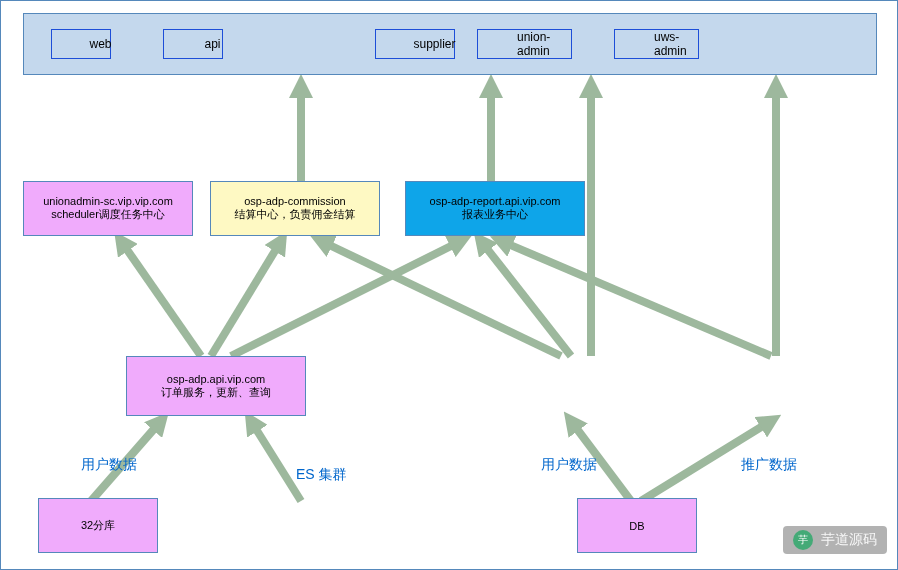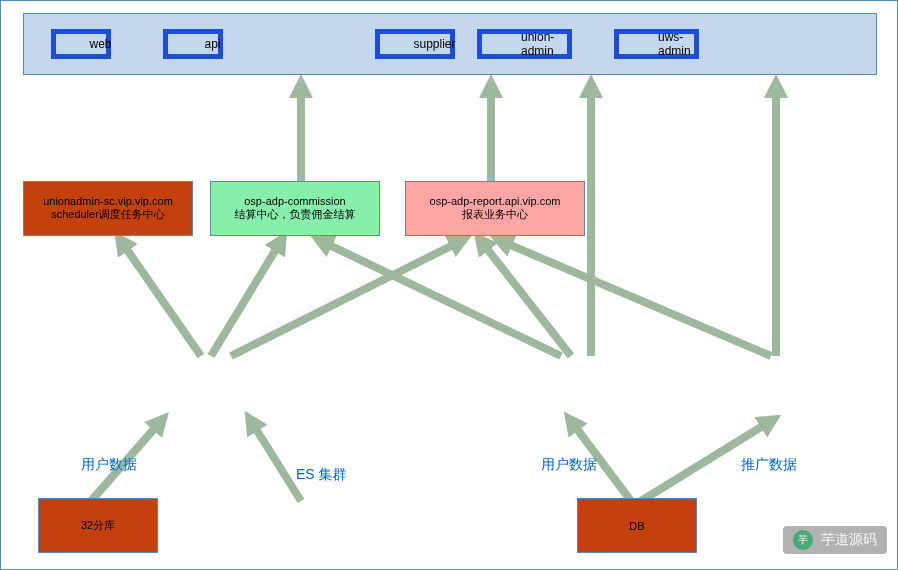--- a/index.html
+++ b/index.html
@@ -1,23 +1,23 @@
 <!DOCTYPE html>
 <html><head>
   <meta charset="utf-8">
   <style>
     * { margin: 0; padding: 0; box-sizing: border-box; }
     body { width: 898px; height: 570px; font-family: Arial, sans-serif; background: #fff; position: relative; }
     .container { position: relative; width: 100%; height: 100%; border: 1px solid #5588bb; }
     .box { position: absolute; border: 1px solid #5588bb; display: flex; flex-direction: column; align-items: center; justify-content: center; font-size: 11px; text-align: center; padding: 4px; }
-    .blue { background: #c2410c; }
-    .white { background: #86efac; }
-    .pink { background: #fca5a5; }
+    .blue { background: #f0abfc; }
+    .white { background: #fef9c3; }
+    .pink { background: #0ea5e9; }
     .top-bar { position: absolute; left: 22px; top: 12px; width: 854px; height: 62px; background: #c4d8ed; border: 1px solid #5588bb; }
-    .top-item { position: absolute; top: 28px; height: 30px; background: #c4d8ed; border: 5px solid #1d4ed8; display: flex; align-items: center; justify-content: center; font-size: 12px; padding-left: 39px; }
+    .top-item { position: absolute; top: 28px; height: 30px; background: #c4d8ed; border: 1px solid #1d4ed8; display: flex; align-items: center; justify-content: center; font-size: 12px; padding-left: 39px; }
     .label { position: absolute; color: #0066cc; font-size: 14px; font-weight: normal; }
     .arrow-line { stroke: #9db89d; stroke-width: 8; fill: none; }
     .arrow-head { fill: #9db89d; }
     svg.arrows { position: absolute; left: 0; top: 0; width: 100%; height: 100%; pointer-events: none; z-index: 1; }
     .box, .top-item, .top-bar, .label, .watermark { z-index: 2; }
     .watermark { position: absolute; right: 10px; bottom: 15px; display: flex; align-items: center; gap: 8px; color: rgba(255,255,255,0.9); font-size: 14px; background: rgba(0,0,0,0.3); padding: 4px 10px; border-radius: 4px; }
     .watermark-icon { width: 20px; height: 20px; border-radius: 50%; background: #4a7; display: flex; align-items: center; justify-content: center; color: #fff; font-size: 10px; }
   </style>
 </head>
 <body>
@@ -73,20 +73,24 @@
   </div>
   <div class="box white" style="left:209px;top:180px;width:170px;height:55px">
     <div>osp-adp-commission</div>
     <div>结算中心，负责佣金结算</div>
   </div>
   <div class="box pink" style="left:404px;top:180px;width:180px;height:55px">
     <div>osp-adp-report.api.vip.com</div>
     <div>报表业务中心</div>
   </div>
 
+  <div class="box blue" style="left:125px;top:355px;width:180px;height:60px">
+    <div>osp-adp.api.vip.com</div>
+    <div>订单服务，更新、查询</div>
+  </div>
 
   <div class="box blue" style="left:37px;top:497px;width:120px;height:55px">
     <div>32分库</div>
   </div>
   <div class="box blue" style="left:576px;top:497px;width:120px;height:55px">
     <div>DB</div>
   </div>
 
   <div class="label" style="left:80px;top:455px">用户数据</div>
   <div class="label" style="left:295px;top:465px">ES 集群</div>

